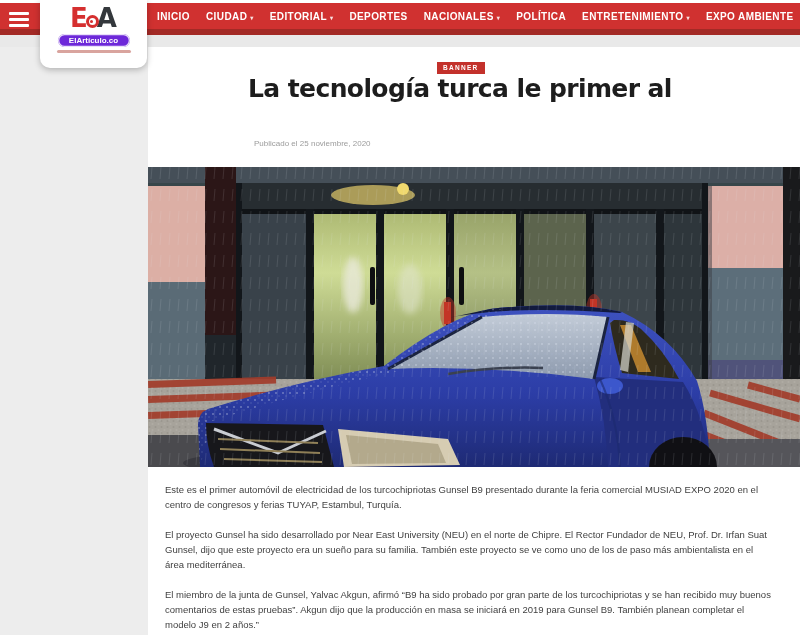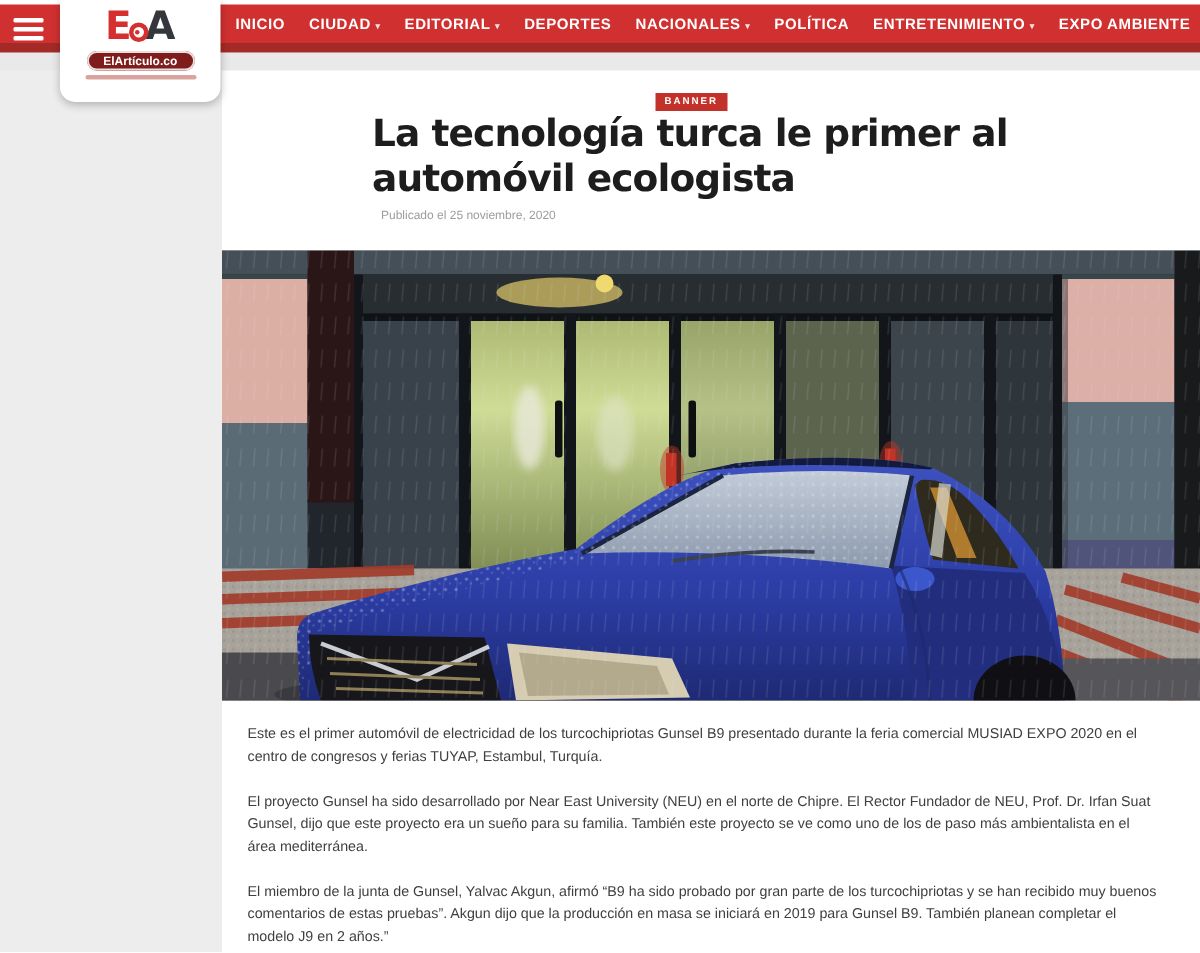--- a/index.html
+++ b/index.html
@@ -28,21 +28,21 @@
     position:absolute; left:40px; top:0; width:107px; height:68px; background:#ffffff;
     border-radius:0 0 10px 10px; box-shadow:0 2px 6px rgba(0,0,0,.25); z-index:5;
     display:flex; flex-direction:column; align-items:center; padding-top:5px;
   }
   .logo-row { display:flex; align-items:flex-start; line-height:1; }
   .logo-e { font-size:26px; font-weight:bold; color:#d52f2f; font-family:"DejaVu Sans", sans-serif; }
   .logo-a { font-size:26px; font-weight:bold; color:#34383c; font-family:"DejaVu Sans", sans-serif; }
   .logo-target { position:relative; width:13px; height:13px; border:3.5px solid #d52f2f; border-radius:50%; margin:10px -2px 0 -2px; background:#fff; }
   .logo-target::after { content:""; position:absolute; left:1.5px; top:1.5px; width:3px; height:3px; border-radius:50%; background:#d52f2f; }
   .logo-pill {
-    margin-top:3px; width:72px; height:13px; background:#7f1d1d; border-radius:7px;
+    margin-top:3px; width:72px; height:13px; background:#6d28d9; border-radius:7px;
     color:#fff; font-size:8px; font-weight:bold; text-align:center; line-height:13px;
     box-shadow:inset 0 0 0 1.3px rgba(255,255,255,.85);
   }
   .logo-tagline { margin-top:2.5px; width:74px; height:3px; background:#d9a49e; border-radius:2px; }
   
   .badge {
     position:absolute; left:437px; top:62px; height:12px; padding:0 6px; background:#c3312b;
     color:#fff; font-size:6.5px; font-weight:bold; letter-spacing:1.3px; line-height:12px;
   }
   .title { position:absolute; left:248px; top:74px; width:430px; color:#1d1d1d;
@@ -107,21 +107,20 @@
       <span class="logo-a">A</span>
     </div>
     <div class="logo-pill">ElArtículo.co</div>
     <div class="logo-tagline"></div>
   </div>
 
   <div class="badge">BANNER</div>
 
   <h1 class="title">
     <div>La tecnología turca le primer al</div>
-    <div>automóvil ecologista</div>
   </h1>
 
   <div class="meta">Publicado el 25 noviembre, 2020</div>
 
   <div class="photo">
     <svg width="652" height="300" viewBox="0 0 652 300">
       <defs>
         <linearGradient id="glassLit" x1="0" y1="0" x2="0" y2="1">
           <stop offset="0" stop-color="#aeba74"></stop>
             <stop offset="0.35" stop-color="#cfdc96"></stop>

